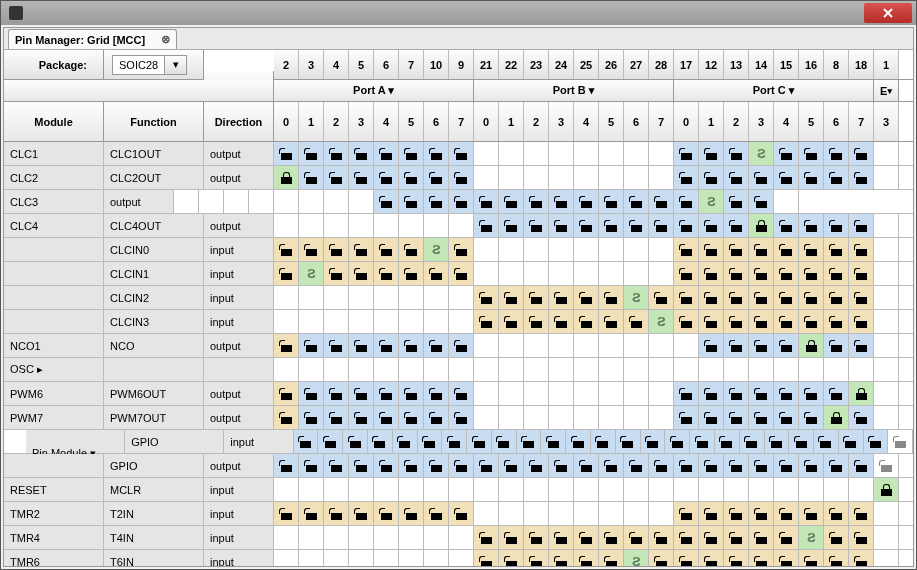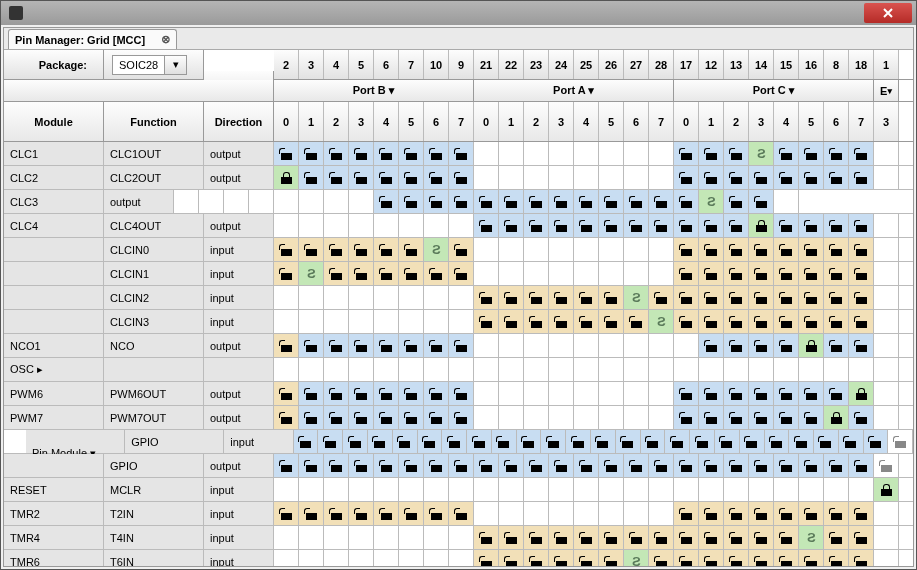--- a/index.html
+++ b/index.html
@@ -110,24 +110,24 @@
           <div class="pinno">8</div>
           <div class="pinno">18</div>
           <div class="pinno">1</div>
         </div>
     </div>
 
     <div class="port-header">
       <div class="ph-spacer"></div>
       <div id="port-groups" style="display:flex;height:100%;">
           <div class="ph-group" style="width: 200px;">
+            <span>Port A ▾</span>
+          </div>
+          <div class="ph-group" style="width: 200px;">
             <span>Port B ▾</span>
-          </div>
-          <div class="ph-group" style="width: 200px;">
-            <span>Port A ▾</span>
           </div>
           <div class="ph-group" style="width: 200px;">
             <span>Port C ▾</span>
           </div>
           <div class="ph-e">E <span style="font-size:9px">▾</span></div>
         </div>
     </div>
 
     <div class="colheaders">
       <div class="ch-l ch-module">Module</div>

